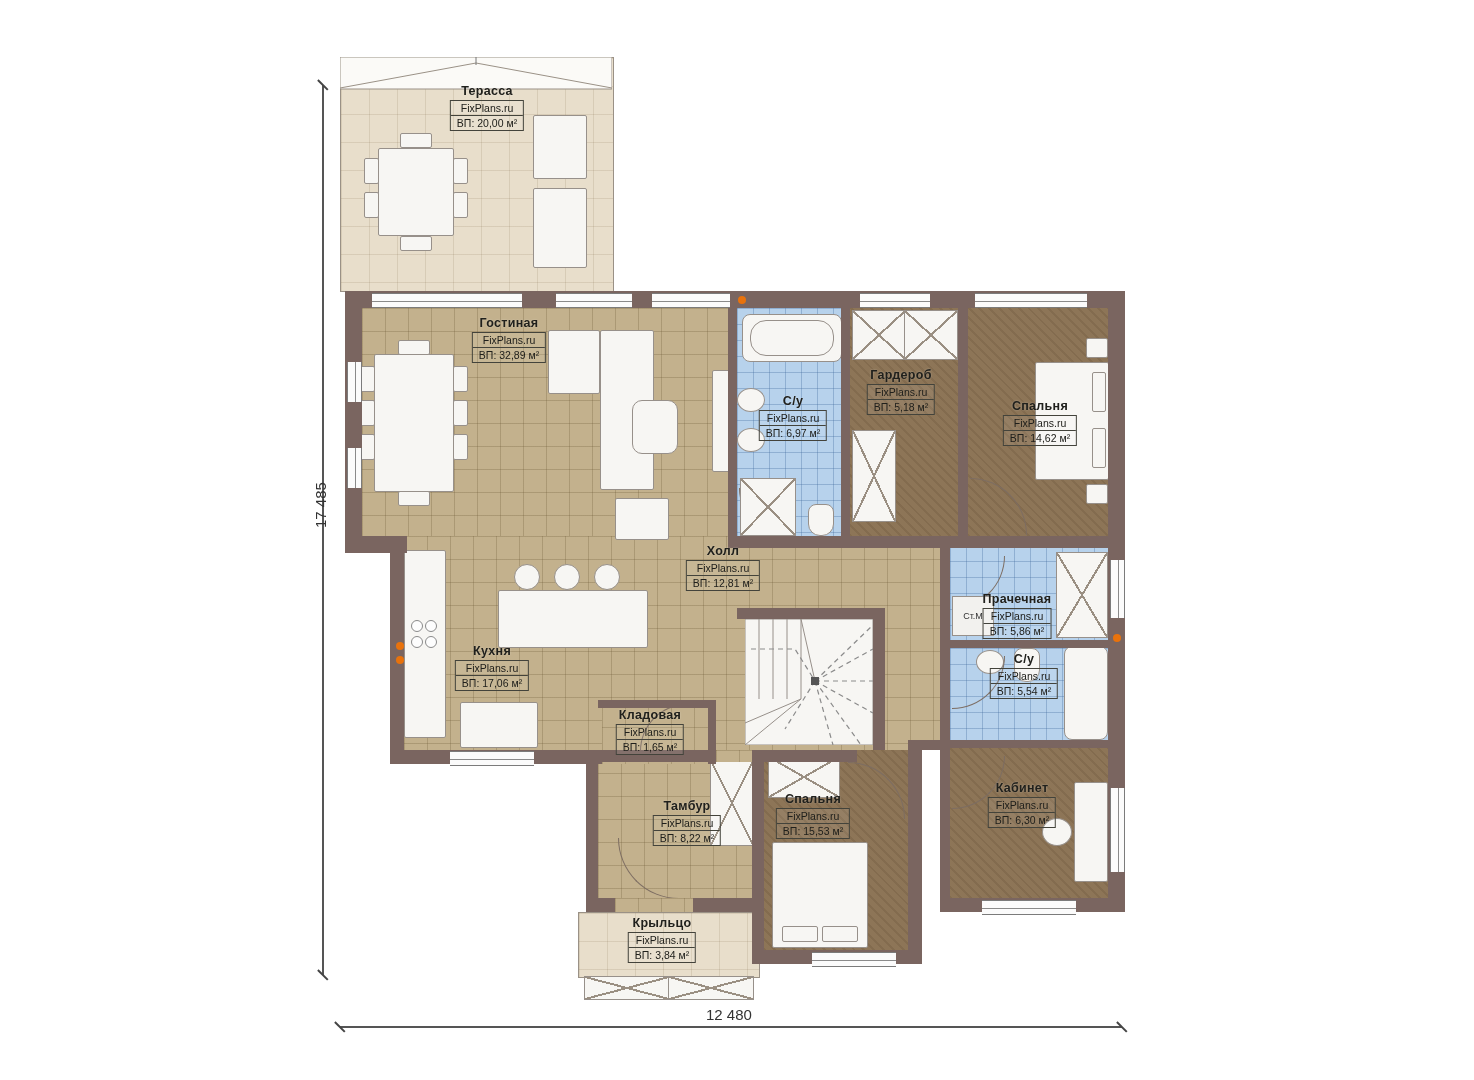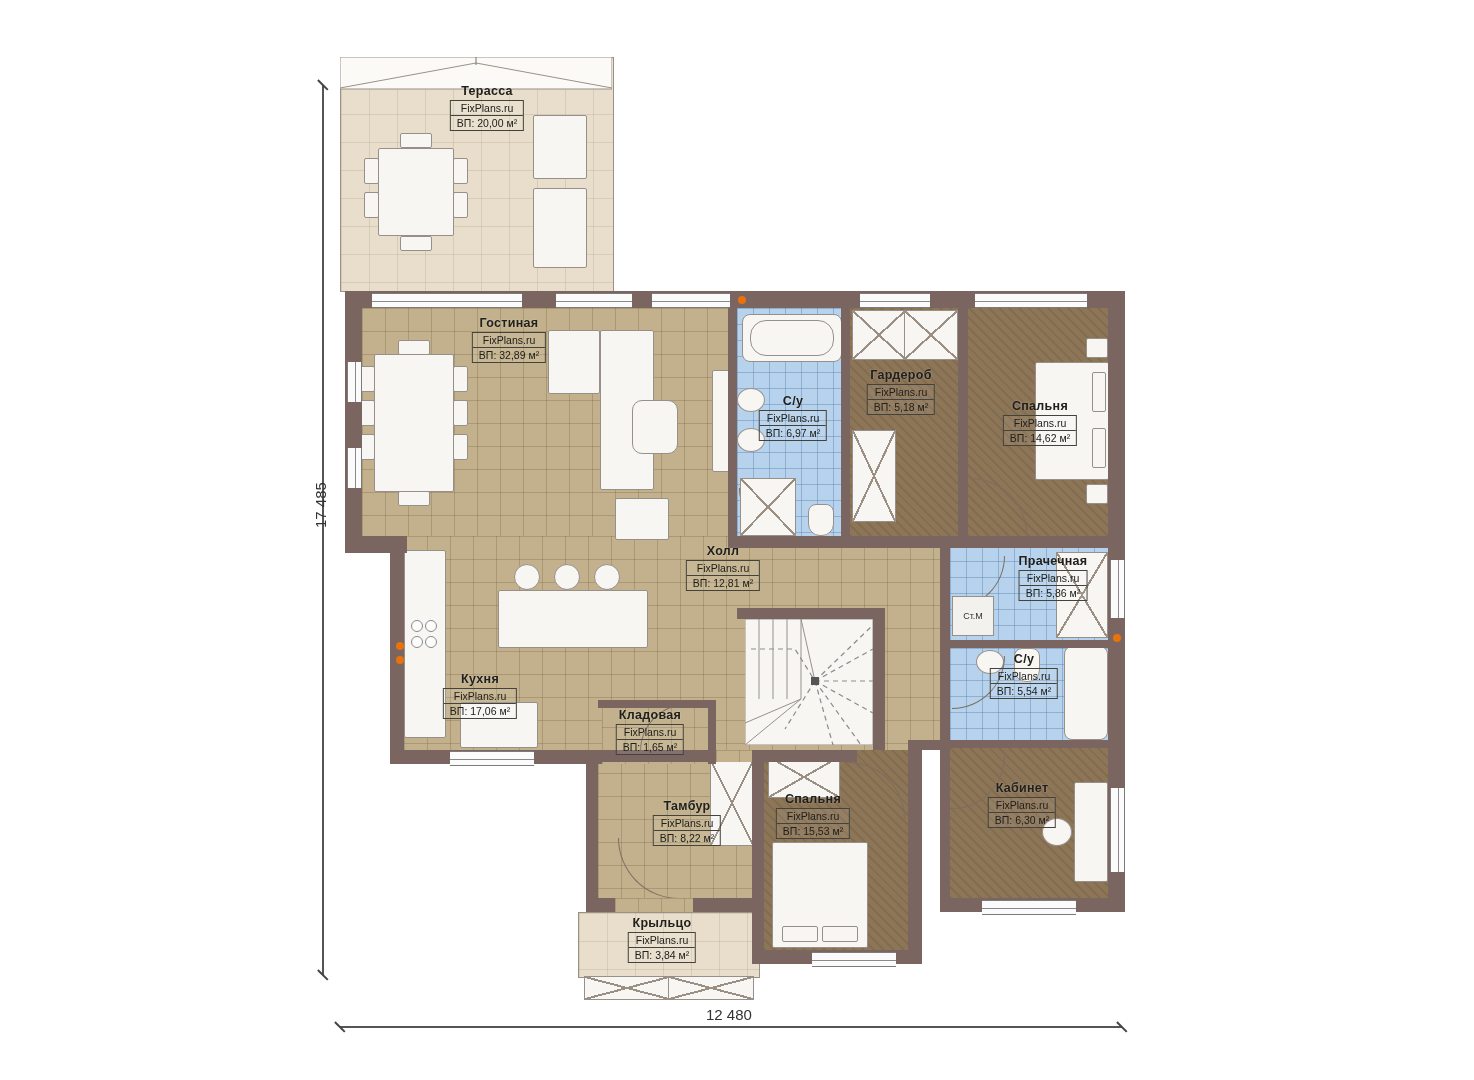--- a/index.html
+++ b/index.html
@@ -275,28 +275,28 @@
     <div>ВП: 14,62 м²</div>
       </div>
   </div>
   <div class="rlabel" style="left:723px;top:544px;">
     <div class="nm">Холл</div>
     <div class="bx">
         <div>FixPlans.ru</div>
     <div>ВП: 12,81 м²</div>
       </div>
   </div>
-  <div class="rlabel" style="left:1017px;top:554px;margin-left:36px;">
+  <div class="rlabel" style="left:1017px;top:592px;">
     <div class="nm">Прачечная</div>
     <div class="bx">
         <div>FixPlans.ru</div>
     <div>ВП: 5,86 м²</div>
       </div>
   </div>
-  <div class="rlabel" style="left:480px;top:644px;margin-top:28px;">
+  <div class="rlabel" style="left:492px;top:644px;">
     <div class="nm">Кухня</div>
     <div class="bx">
         <div>FixPlans.ru</div>
     <div>ВП: 17,06 м²</div>
       </div>
   </div>
   <div class="rlabel" style="left:1024px;top:652px;">
     <div class="nm">С/у</div>
     <div class="bx">
         <div>FixPlans.ru</div>

